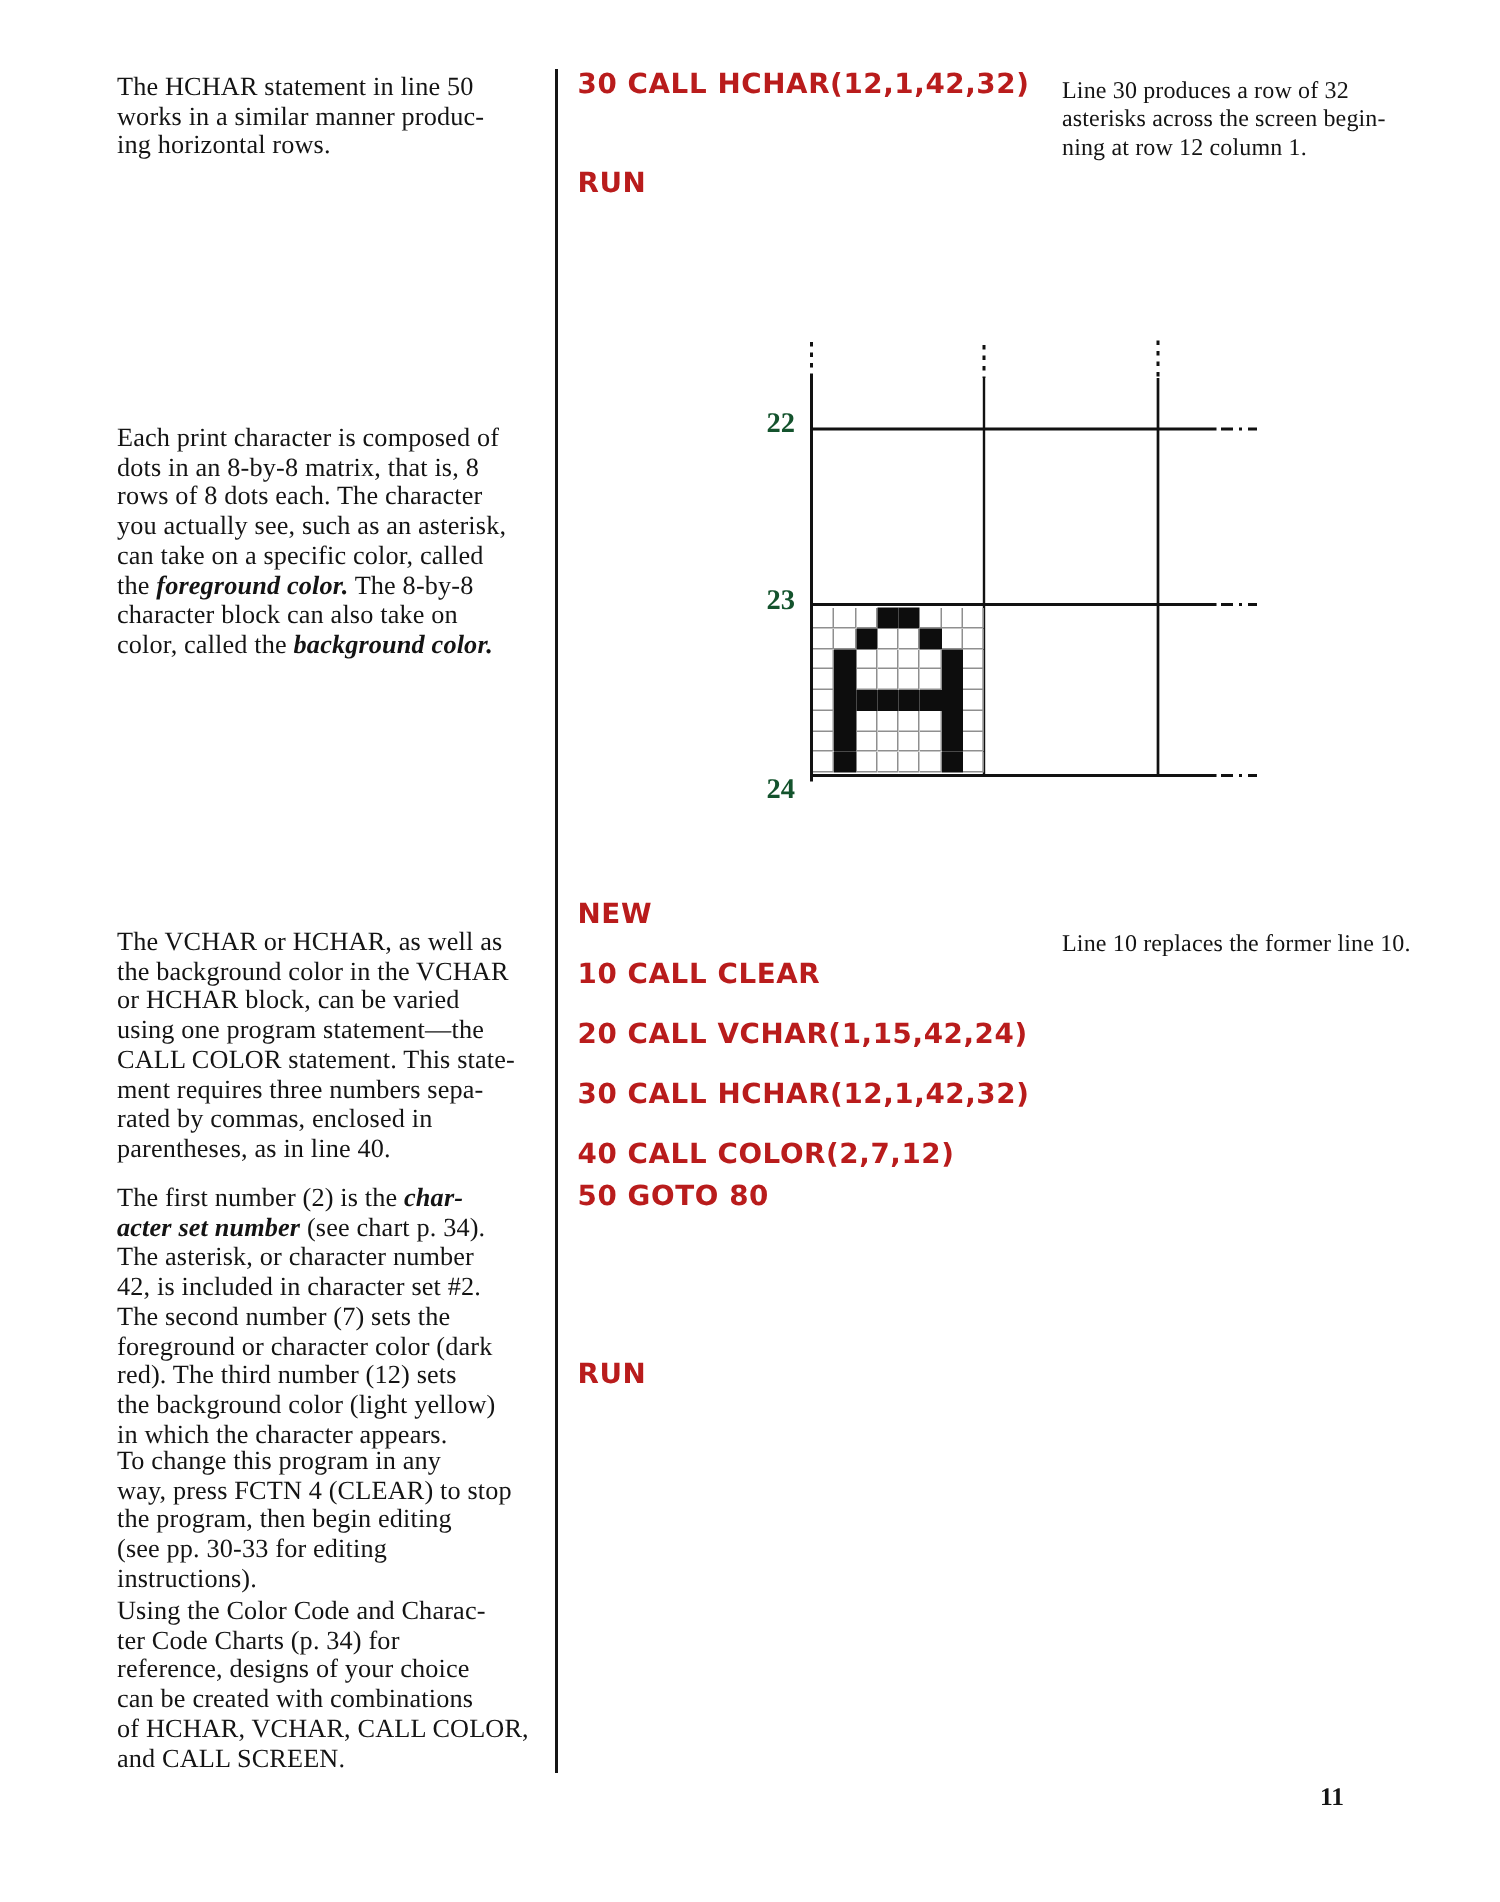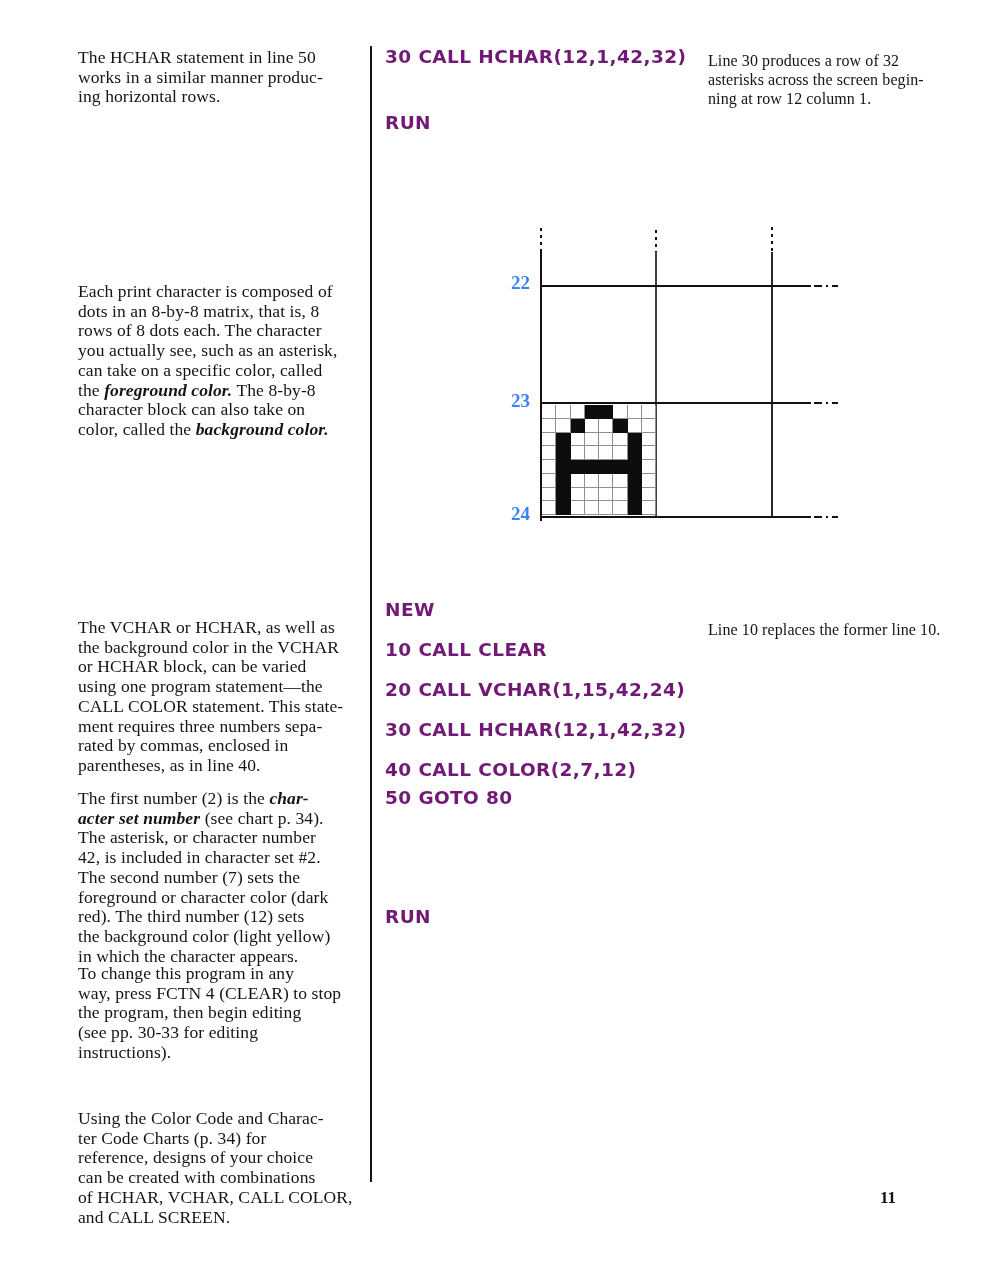--- a/index.html
+++ b/index.html
@@ -23,38 +23,38 @@
   
   #divider {
     position:absolute; left:370px; top:46px;
     width:2px; height:1136px; background:#151515;
   }
   
   .code {
     position:absolute; left:385px;
     font-family:"DejaVu Sans", sans-serif;
     font-weight:bold; font-size:18.5px;
-    letter-spacing:0.4px; color:#701a75;
+    letter-spacing:0.4px; color:#b91c1c;
     white-space:pre;
   }
   .code-block { line-height:40px; }
   
   .note {
     position:absolute; left:668px; width:295px;
     font-size:16px; line-height:18.8px;
     white-space:pre-line;
     letter-spacing:0.1px;
     margin-left:40px;
   }
   
   #diagram-svg { position:absolute; left:498px; top:222px; }
   .row-label {
     position:absolute; left:490px; width:40px;
     text-align:right; font-weight:bold; font-size:19px;
-    color:#3b82f6;
+    color:#14532d;
   }
   #char-dot-grid {
     position:absolute; left:542px; top:405px;
     width:114px; height:110px;
     display:grid;
     grid-template-columns:repeat(8,1fr);
     grid-template-rows:repeat(8,1fr);
   }
   #char-dot-grid .cell { box-shadow: inset -1px -1px 0 #8f8f8f; background:transparent; }
   #char-dot-grid .cell.filled { background:#0d0d0d; box-shadow:none; }
@@ -95,21 +95,21 @@
 The second number (7) sets the
 foreground or character color (dark
 red). The third number (12) sets
 the background color (light yellow)
 in which the character appears.</span></div>
   <div class="body-text" style="top:964px">To change this program in any
 way, press FCTN 4 (CLEAR) to stop
 the program, then begin editing
 (see pp. 30-33 for editing
 instructions).</div>
-  <div class="body-text" style="top:1109px">Using the Color Code and Charac-
+  <div class="body-text" style="top:1064px">Using the Color Code and Charac-
 ter Code Charts (p. 34) for
 reference, designs of your choice
 can be created with combinations
 of HCHAR, VCHAR, CALL COLOR,
 and CALL SCREEN.</div>
 
   <div id="divider"></div>
 
   <div class="code" style="top:46px">30 CALL HCHAR(12,1,42,32)</div>
   <div class="code" style="top:112px">RUN</div>
@@ -140,21 +140,21 @@
     <line x1="42" y1="181" x2="313" y2="181" stroke="#111" stroke-width="2"></line>
     <line x1="42" y1="295" x2="313" y2="295" stroke="#111" stroke-width="2"></line>
 
     <line x1="316" y1="64" x2="340" y2="64" stroke="#111" stroke-width="2" stroke-dasharray="8 4 2 4"></line>
     <line x1="316" y1="181" x2="340" y2="181" stroke="#111" stroke-width="2" stroke-dasharray="8 4 2 4"></line>
     <line x1="316" y1="295" x2="340" y2="295" stroke="#111" stroke-width="2" stroke-dasharray="8 4 2 4"></line>
   </svg>
 
   <div class="row-label" style="top:272px">22</div>
   <div class="row-label" style="top:390px">23</div>
-  <div class="row-label" style="top:503px">24</div>
+  <div class="row-label" style="top:516px">24</div>
 
   <div id="char-dot-grid">
       <div class="cell"></div>
       <div class="cell"></div>
       <div class="cell"></div>
       <div class="cell filled"></div>
       <div class="cell filled"></div>
       <div class="cell"></div>
       <div class="cell"></div>
       <div class="cell"></div>

